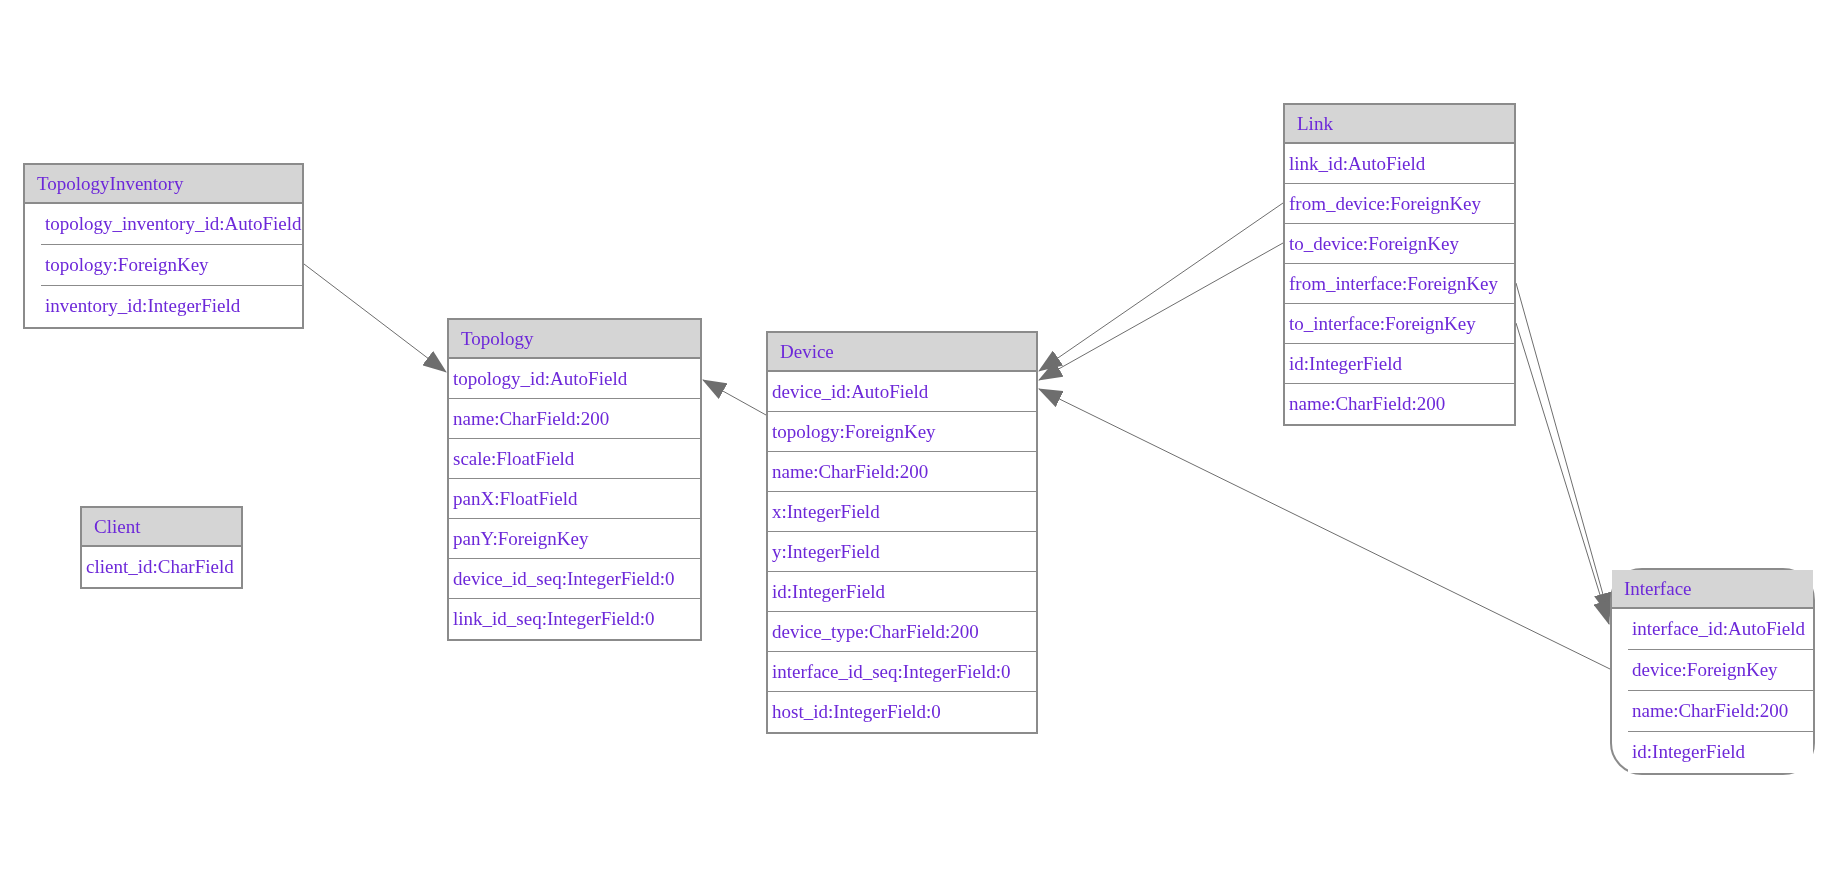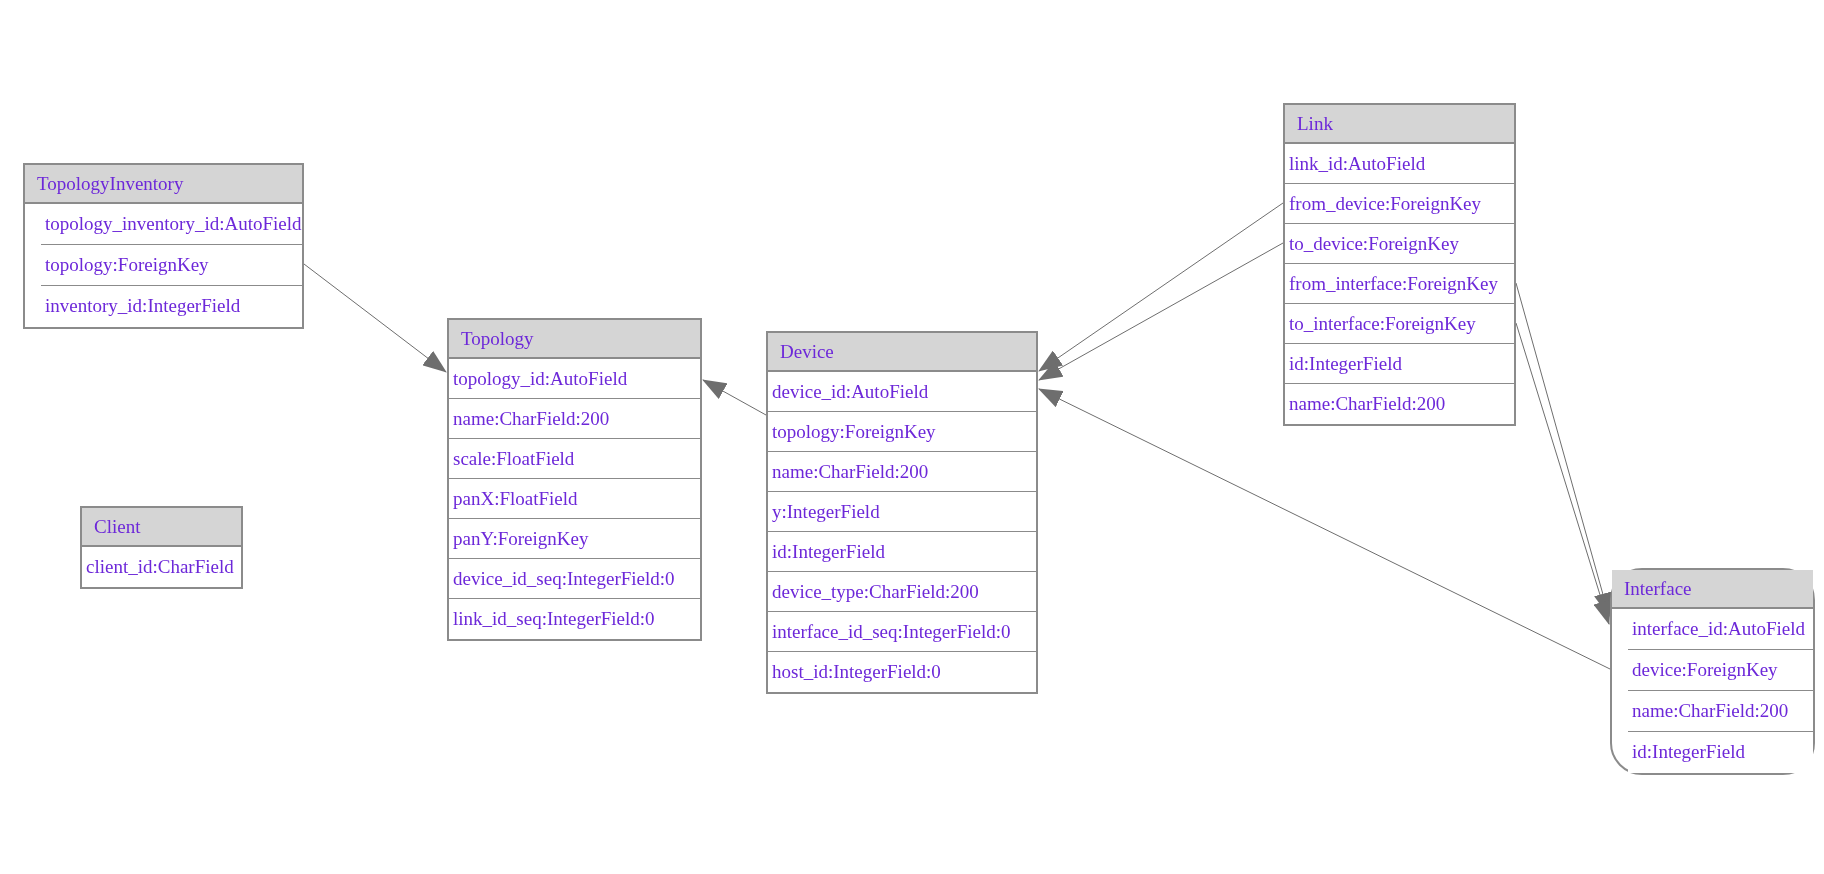--- a/index.html
+++ b/index.html
@@ -89,20 +89,21 @@
   <div class="erd-table" id="t-client">
     <div class="erd-header">Client</div>
     <div class="erd-row">client_id:CharField</div>
   </div>
 
   <div class="erd-table" id="t-device">
     <div class="erd-header">Device</div>
     <div class="erd-row">device_id:AutoField</div>
     <div class="erd-row">topology:ForeignKey</div>
     <div class="erd-row">name:CharField:200</div>
+    <div class="erd-row">x:IntegerField</div>
     <div class="erd-row">y:IntegerField</div>
     <div class="erd-row">id:IntegerField</div>
     <div class="erd-row">device_type:CharField:200</div>
     <div class="erd-row">interface_id_seq:IntegerField:0</div>
     <div class="erd-row">host_id:IntegerField:0</div>
   </div>
 
   <div class="erd-table" id="t-link">
     <div class="erd-header">Link</div>
     <div class="erd-row">link_id:AutoField</div>

